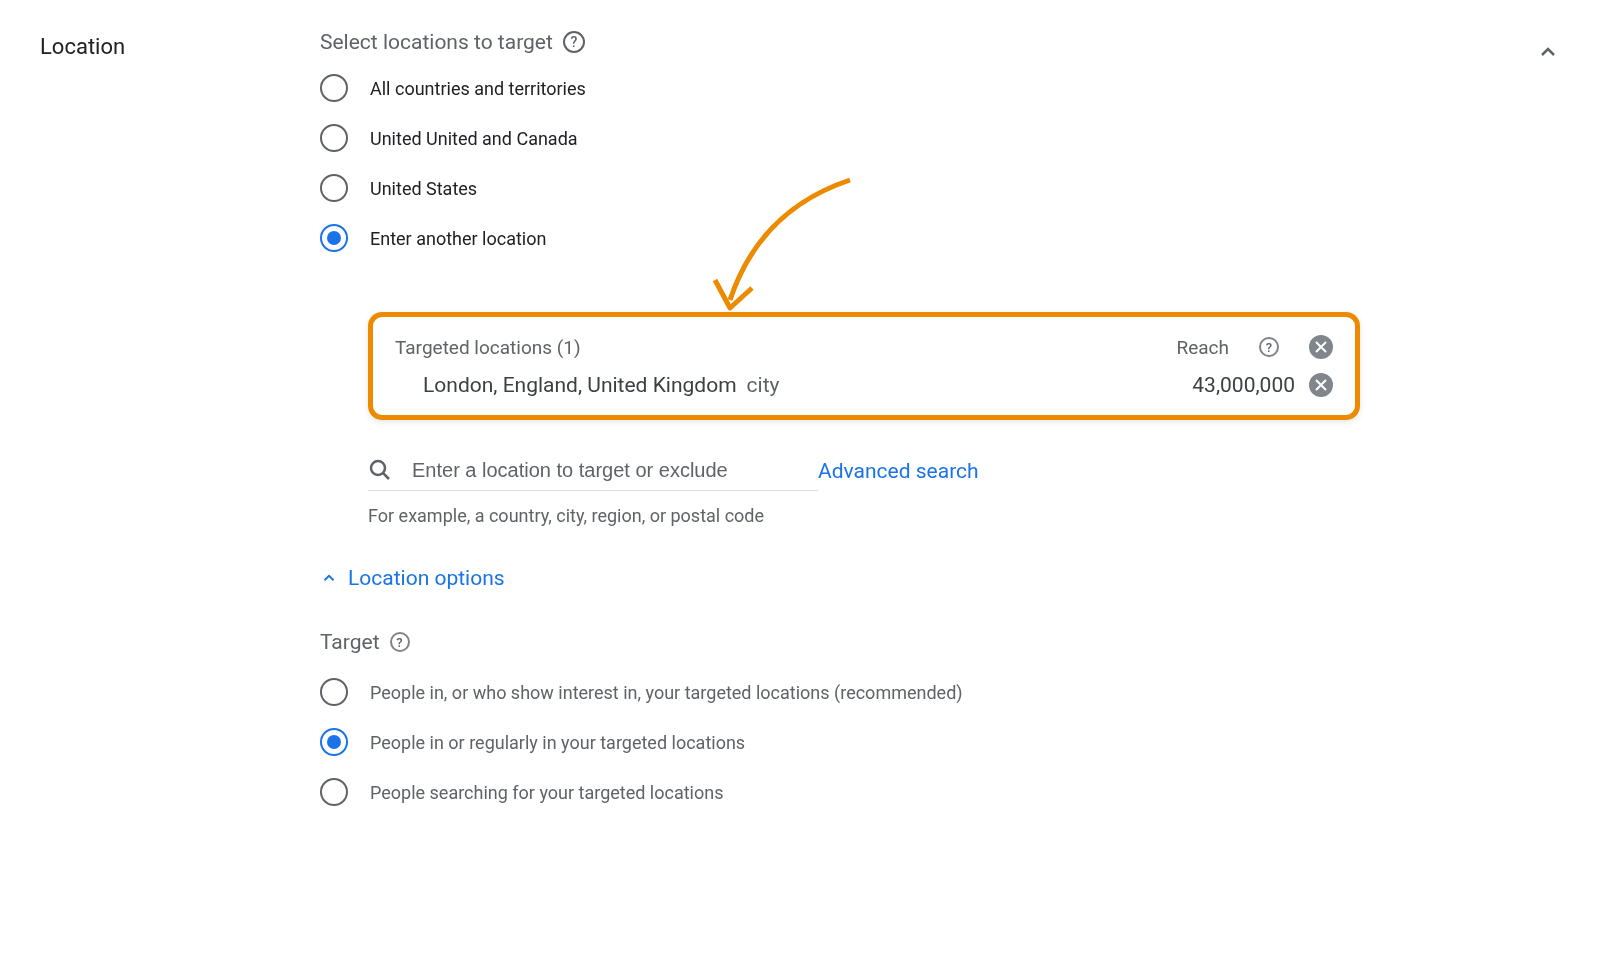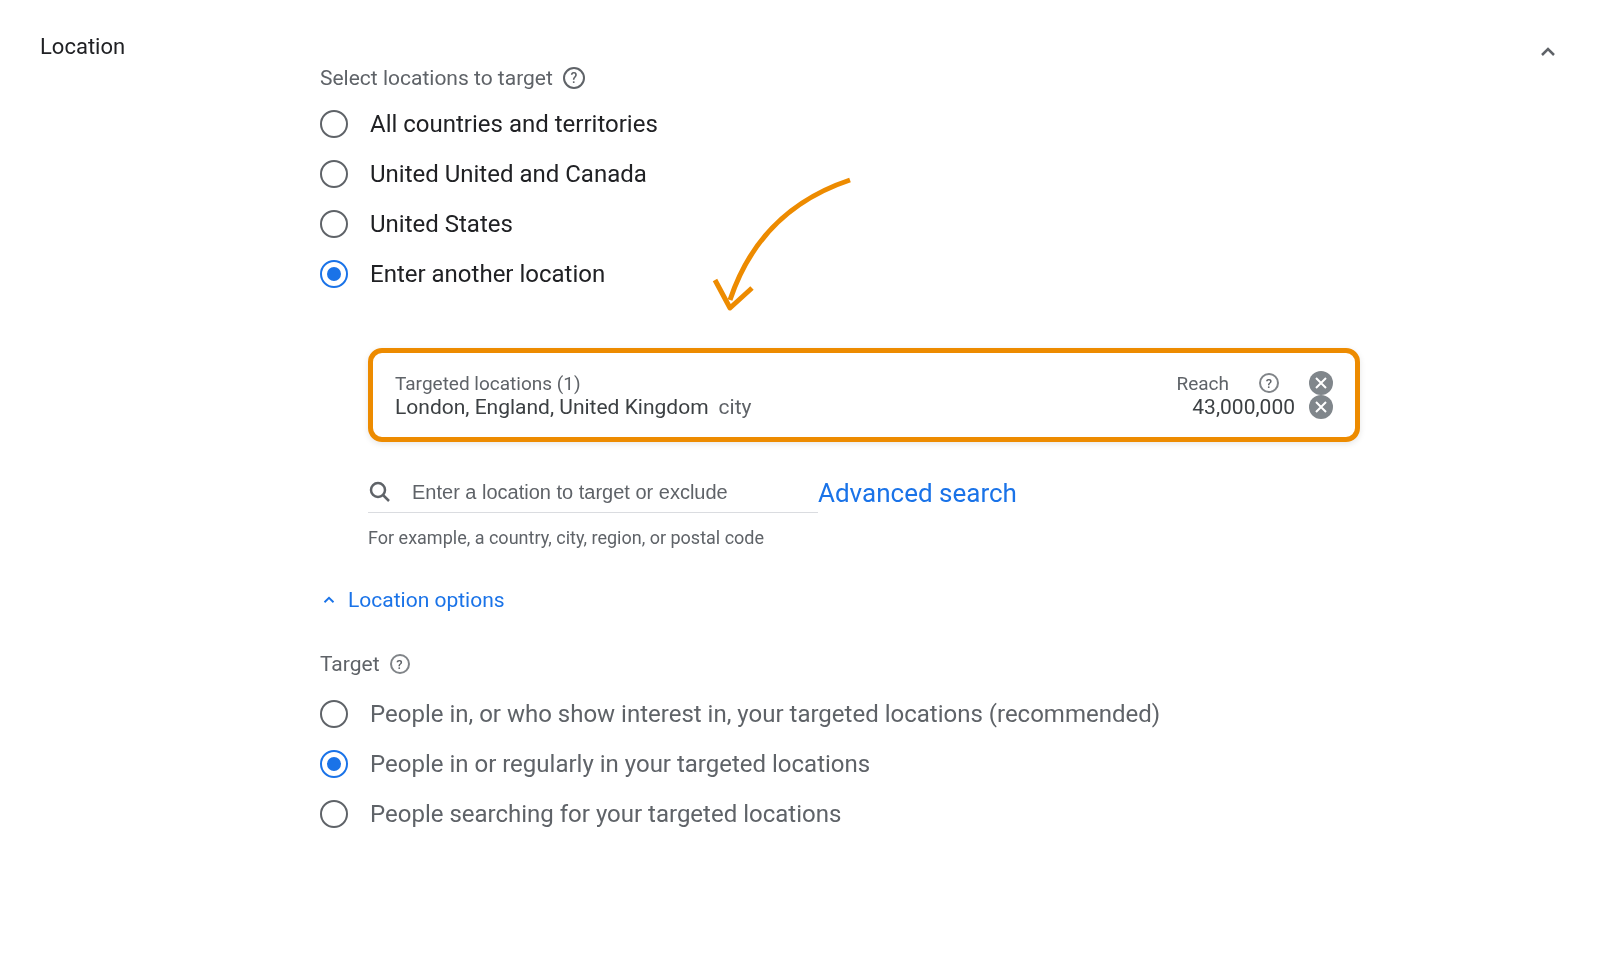--- a/index.html
+++ b/index.html
@@ -29,21 +29,20 @@
       flex: 1;
       max-width: 1040px;
     }
     .subheader {
       display: flex;
       align-items: center;
       gap: 10px;
       color: #5f6368;
       font-size: 21px;
       margin-bottom: 20px;
-      margin-top: 36px;
     }
     .help-icon {
       width: 22px;
       height: 22px;
       border: 2px solid #5f6368;
       border-radius: 50%;
       display: inline-flex;
       align-items: center;
       justify-content: center;
       font-size: 14px;
@@ -81,39 +80,40 @@
       border-color: #1a73e8;
     }
     .radio-circle.selected::after {
       content: '';
       width: 14px;
       height: 14px;
       background: #1a73e8;
       border-radius: 50%;
     }
     .radio-label {
-      font-size: 24px;
+      font-size: 18px;
       color: #202124;
     }
     .radio-label.grey {
       color: #5f6368;
     }
     .highlight-box {
       border: 5px solid #ed8b00;
       border-radius: 14px;
       margin-top: 60px;
       margin-left: 48px;
       padding: 18px 22px 18px 22px;
       box-shadow: 0 2px 6px rgba(0,0,0,0.1);
       position: relative;
     }
     .targeted-header {
       display: flex;
       justify-content: space-between;
       align-items: center;
+      margin-bottom: 14px;
       text-align: center;
     }
     .targeted-label {
       color: #5f6368;
       font-size: 19px;
     }
     .reach-group {
       display: flex;
       align-items: center;
       gap: 30px;
@@ -133,20 +133,21 @@
       cursor: pointer;
     }
     .remove-btn svg {
       width: 12px;
       height: 12px;
     }
     .location-row {
       display: flex;
       justify-content: space-between;
       align-items: center;
+      margin-left: 28px;
     }
     .location-text {
       font-size: 21px;
       color: #3c4043;
     }
     .location-type {
       color: #5f6368;
       margin-left: 6px;
     }
     .reach-value-group {
@@ -183,21 +184,21 @@
       font-size: 20px;
       color: #5f6368;
       flex: 1;
       background: transparent;
     }
     .search-input::placeholder {
       color: #5f6368;
     }
     .advanced-link {
       color: #1a73e8;
-      font-size: 26px;
+      font-size: 21px;
       cursor: pointer;
     }
     .example-text {
       color: #5f6368;
       font-size: 18px;
       margin-top: 14px;
       margin-left: 48px;
     }
     .location-options {
       display: flex;

